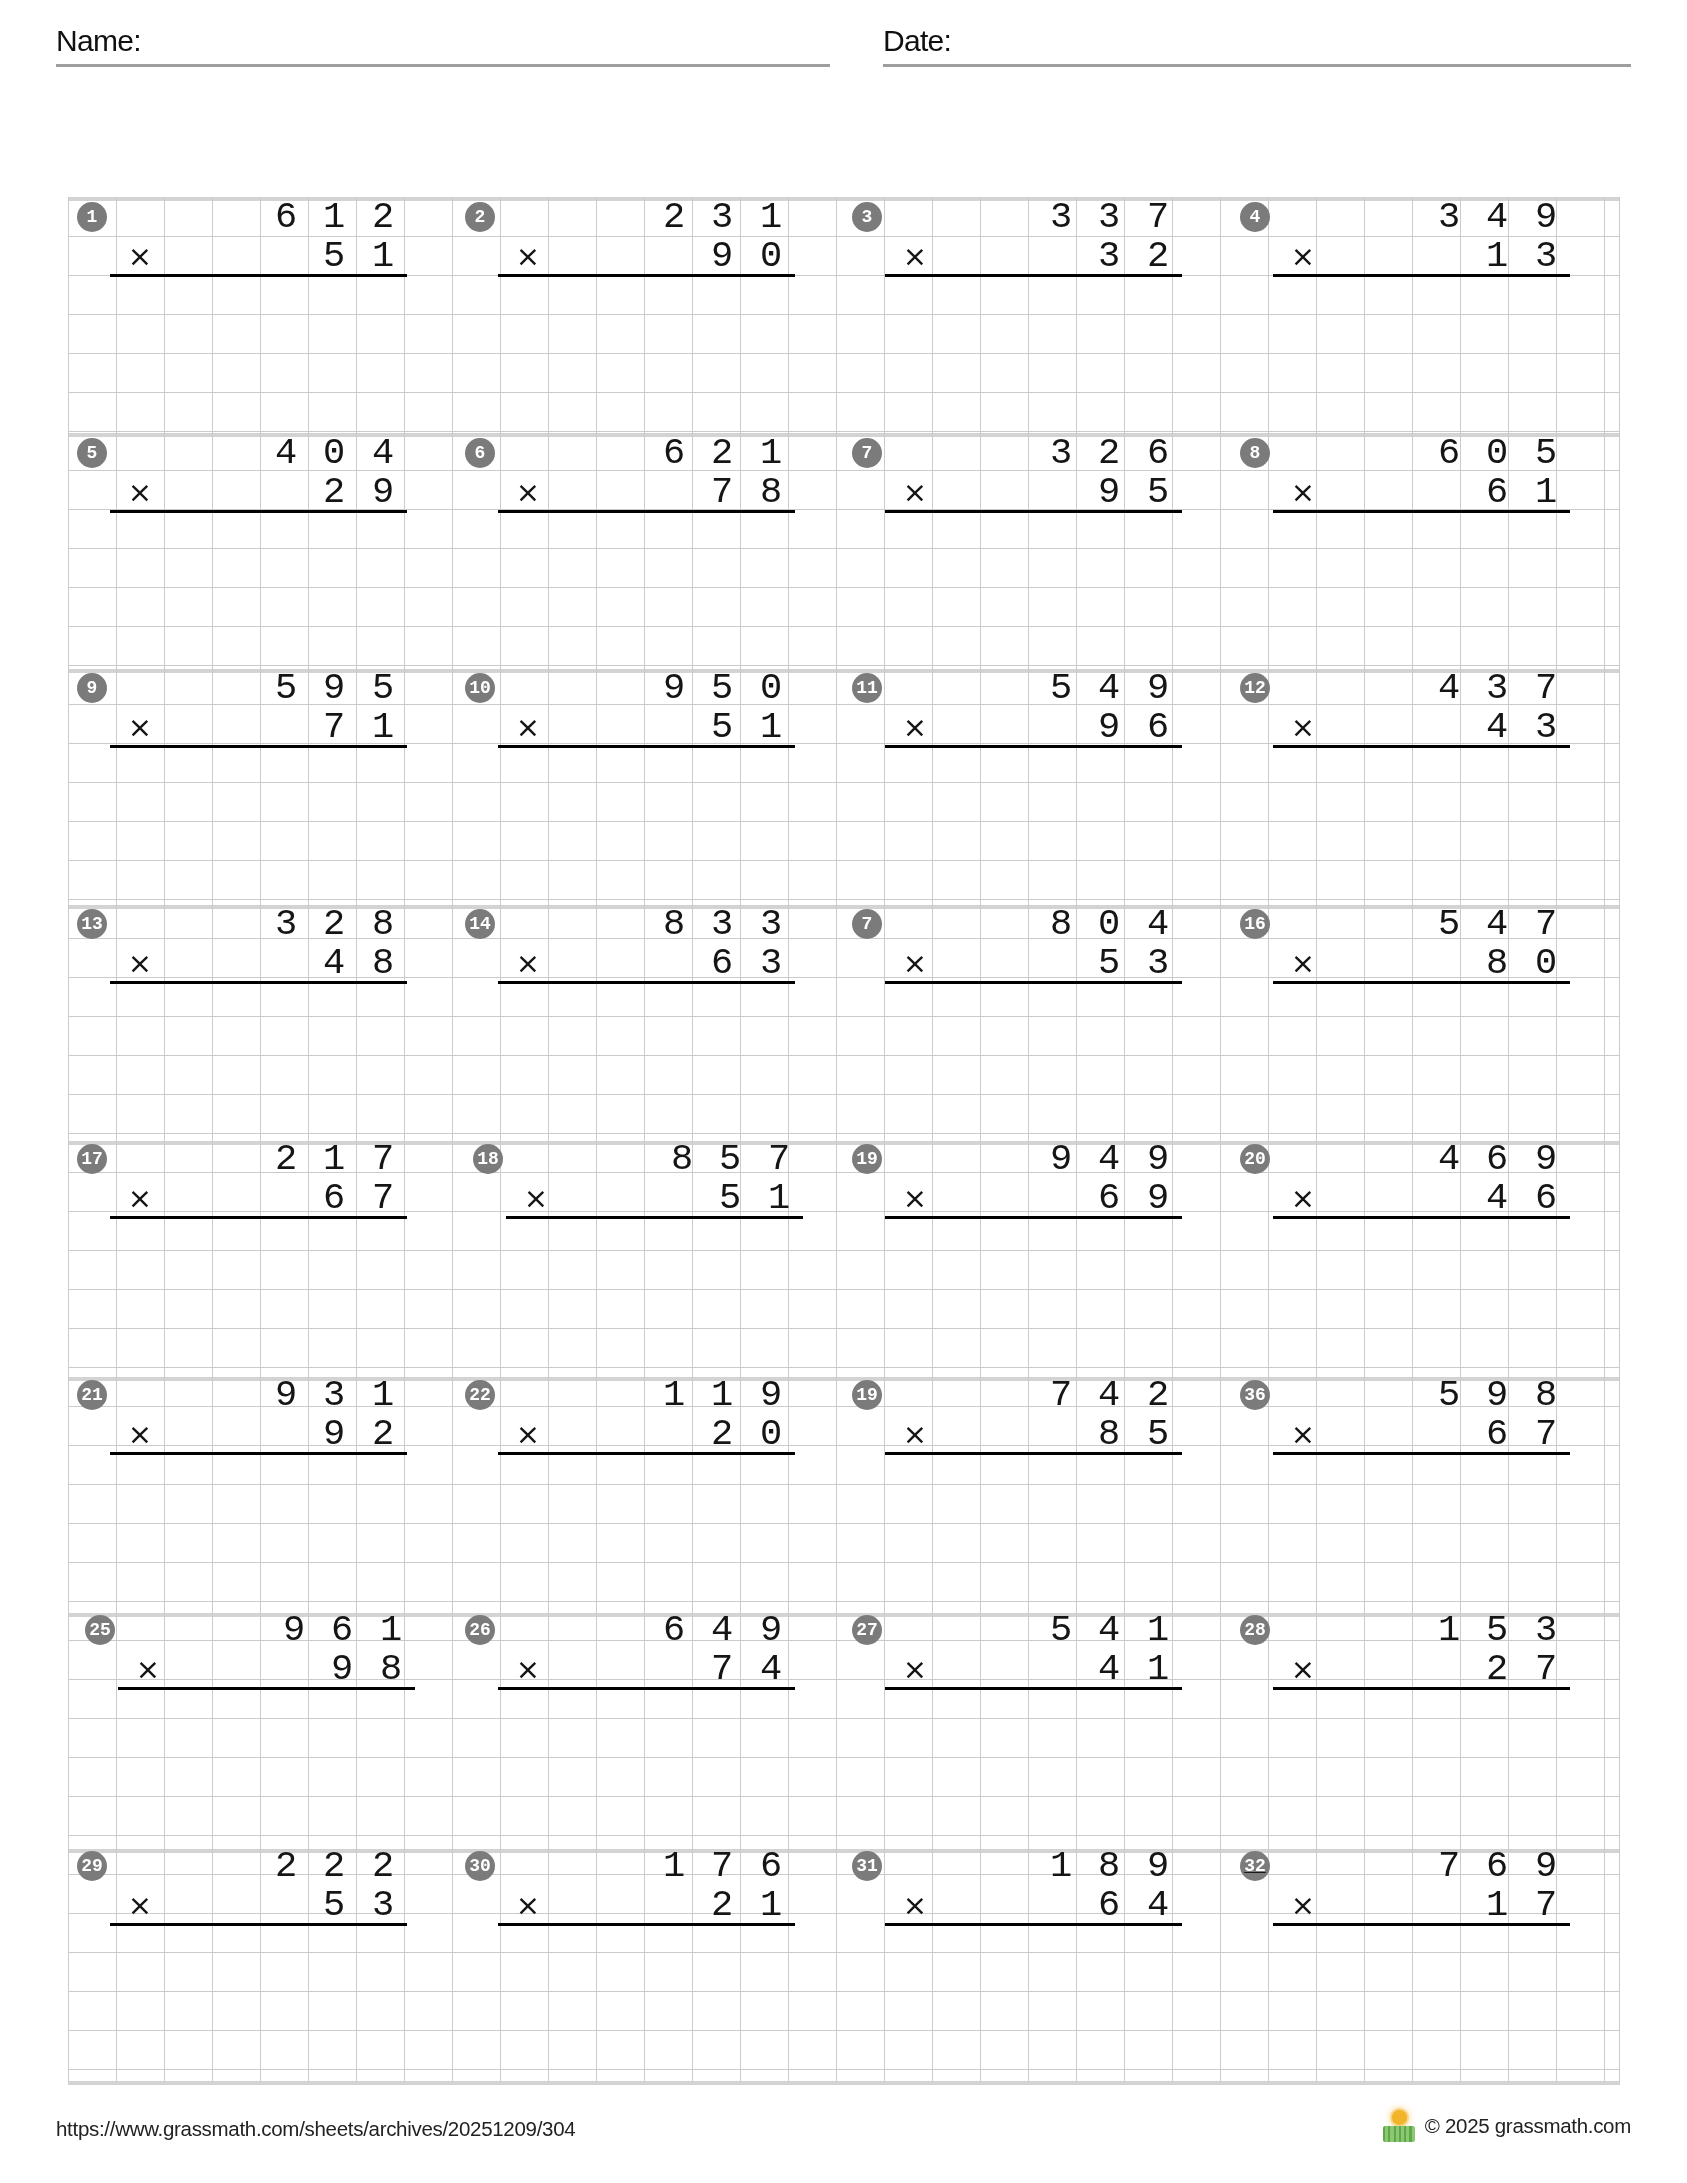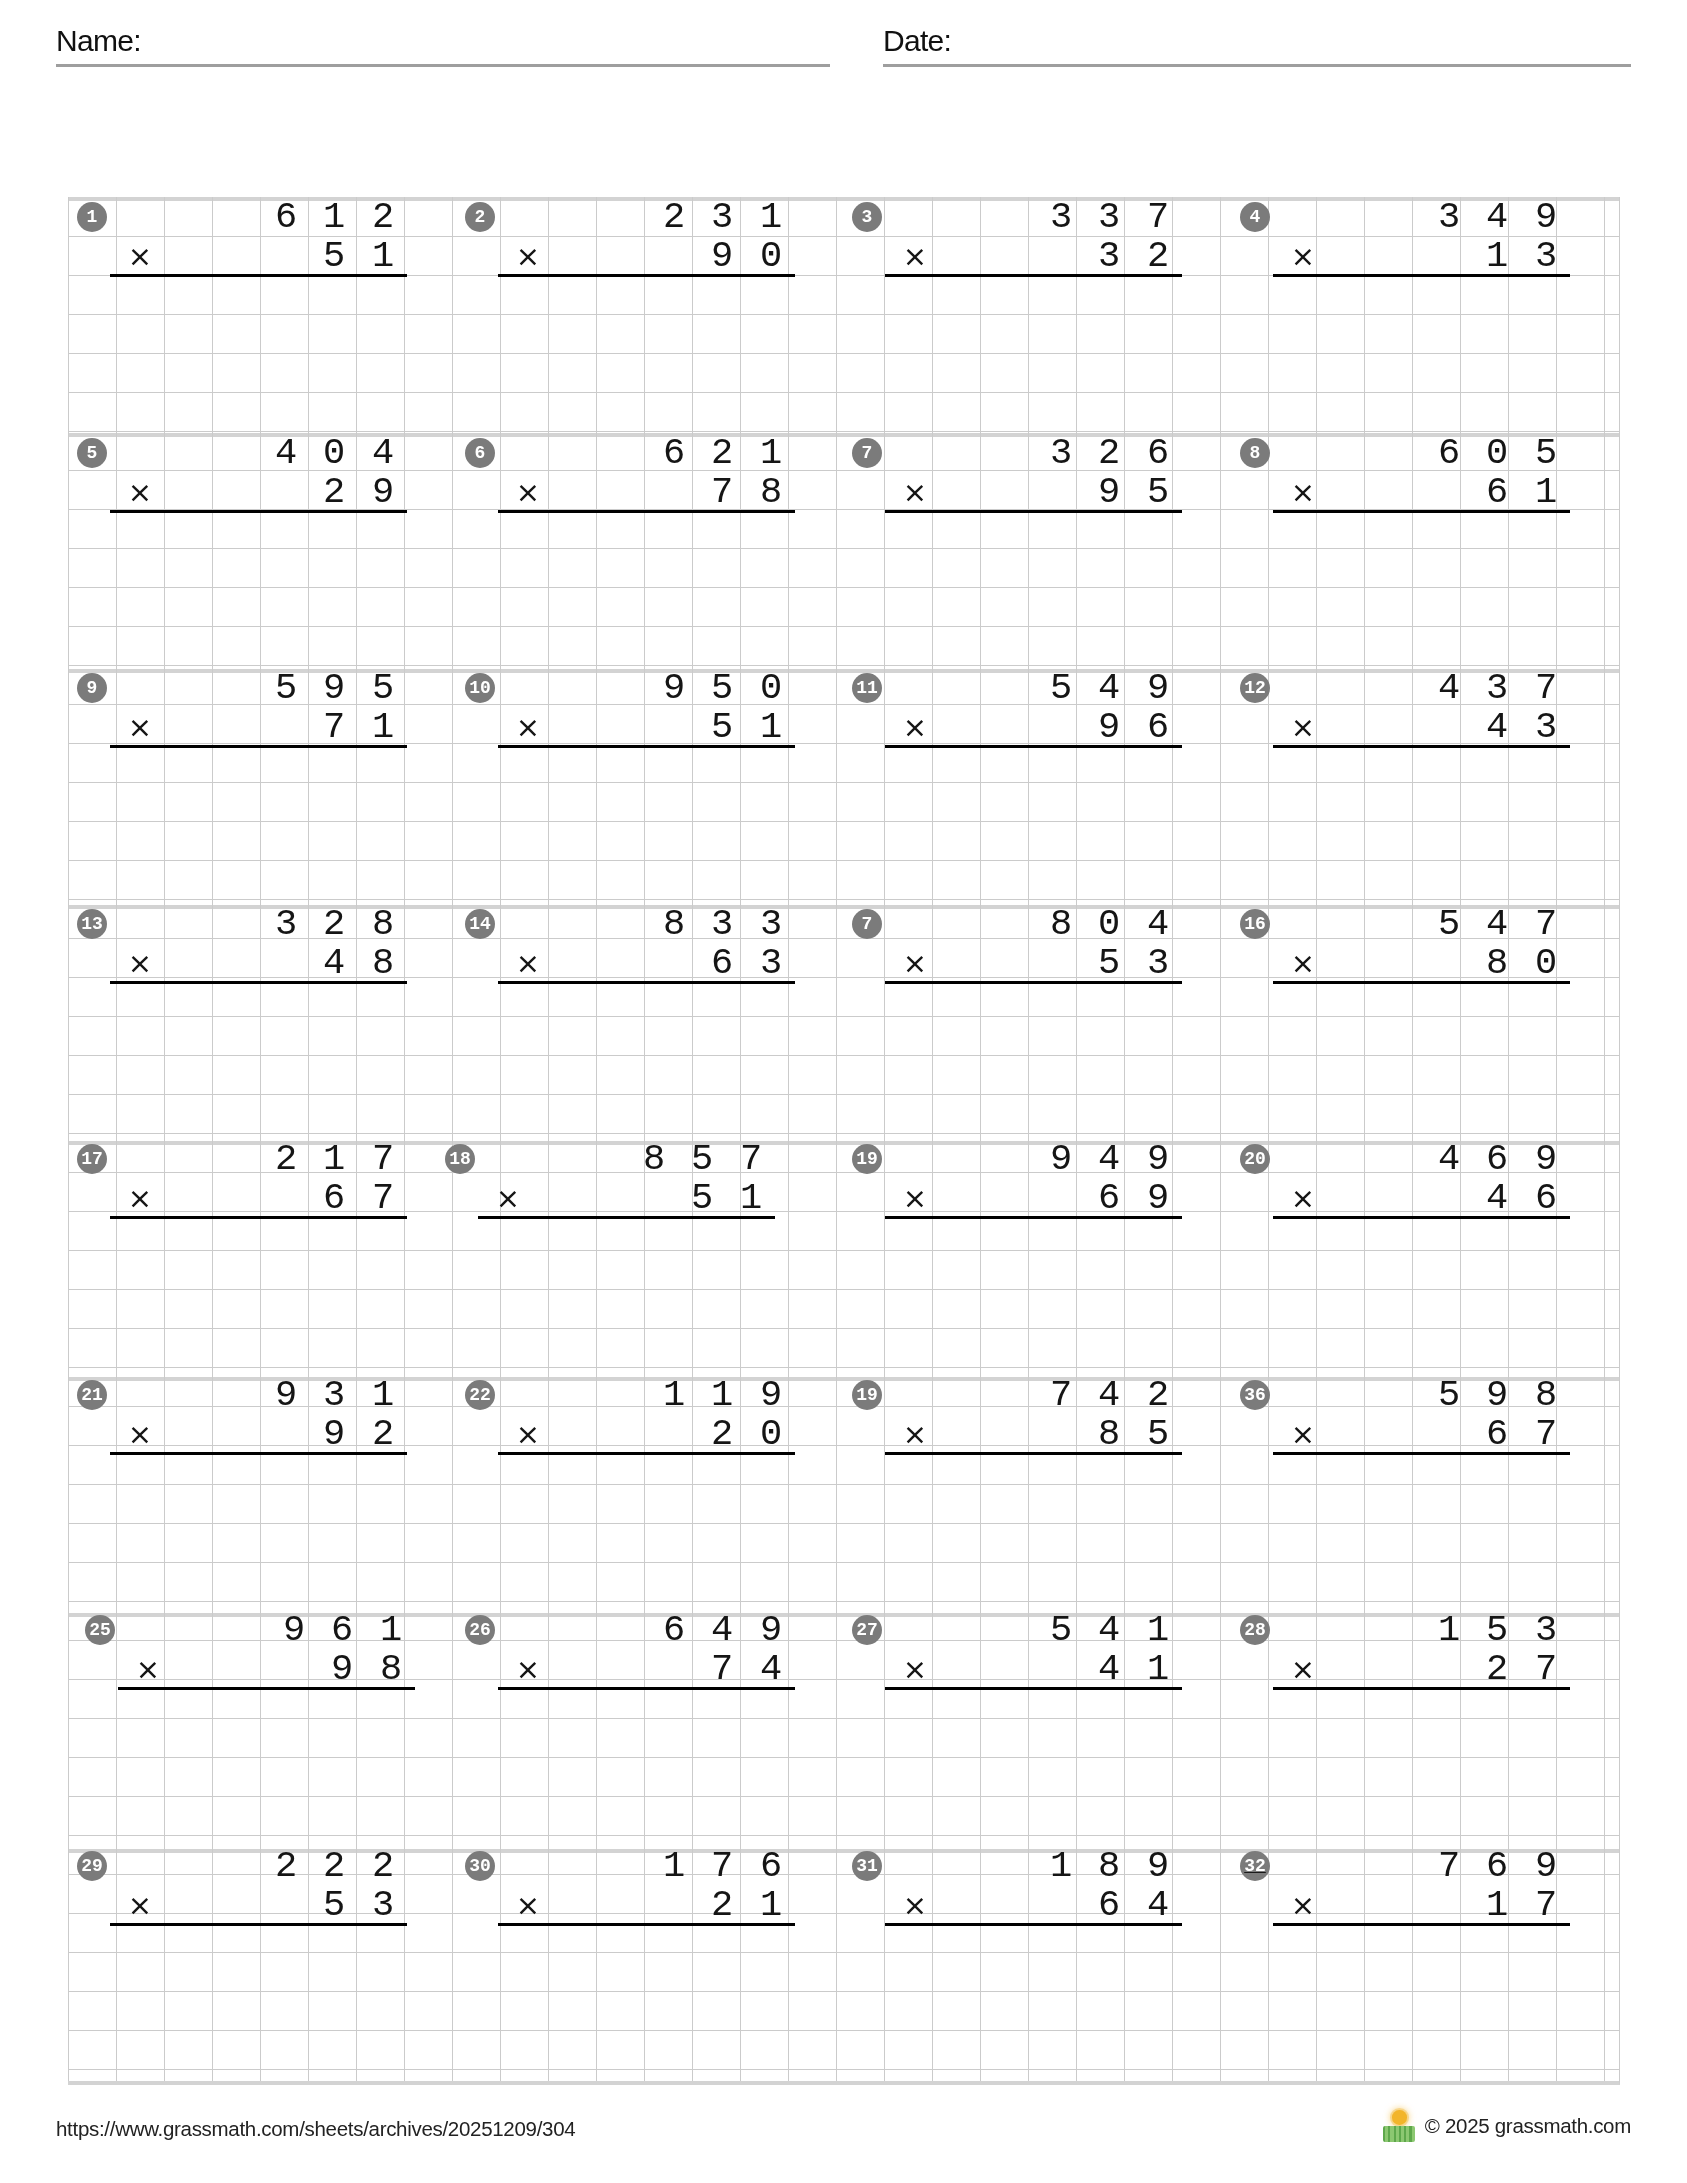--- a/index.html
+++ b/index.html
@@ -505,21 +505,21 @@
           <span class="times">×</span>
         </span>
         <span class="cell" style="left: 242px; top: 39px; width: 48px; height: 39px;">
           <span class="digit">6</span>
         </span>
         <span class="cell" style="left: 291px; top: 39px; width: 48px; height: 39px;">
           <span class="digit">7</span>
         </span>
         <div class="answer-line" style="left: 42px; top: 77px; width: 297px; background: rgb(0, 0, 0);"></div>
       </div>
-      <div class="block" style="left: 368px; top: 942px;">
+      <div class="block" style="left: 396px; top: 942px;">
         <span class="cell" style="left: 0px; top: 0px; width: 48px; height: 39px;">
           <span class="badge">18</span>
         </span>
         <span class="cell" style="left: 194px; top: 0px; width: 48px; height: 39px;">
           <span class="digit">8</span>
         </span>
         <span class="cell" style="left: 242px; top: 0px; width: 48px; height: 39px;">
           <span class="digit">5</span>
         </span>
         <span class="cell" style="left: 291px; top: 0px; width: 48px; height: 39px;">

